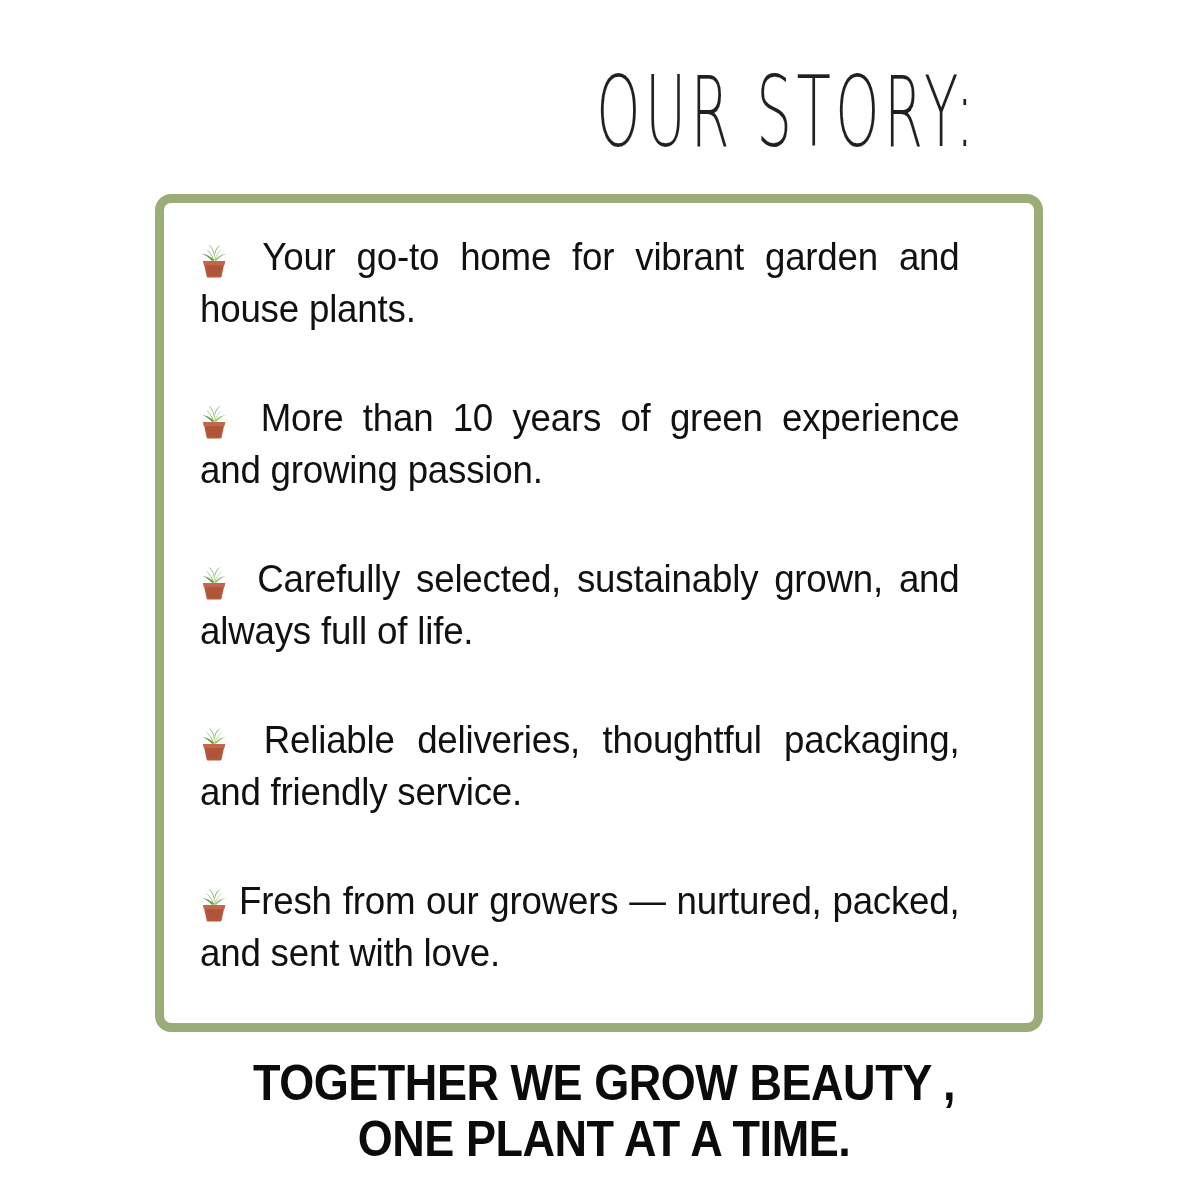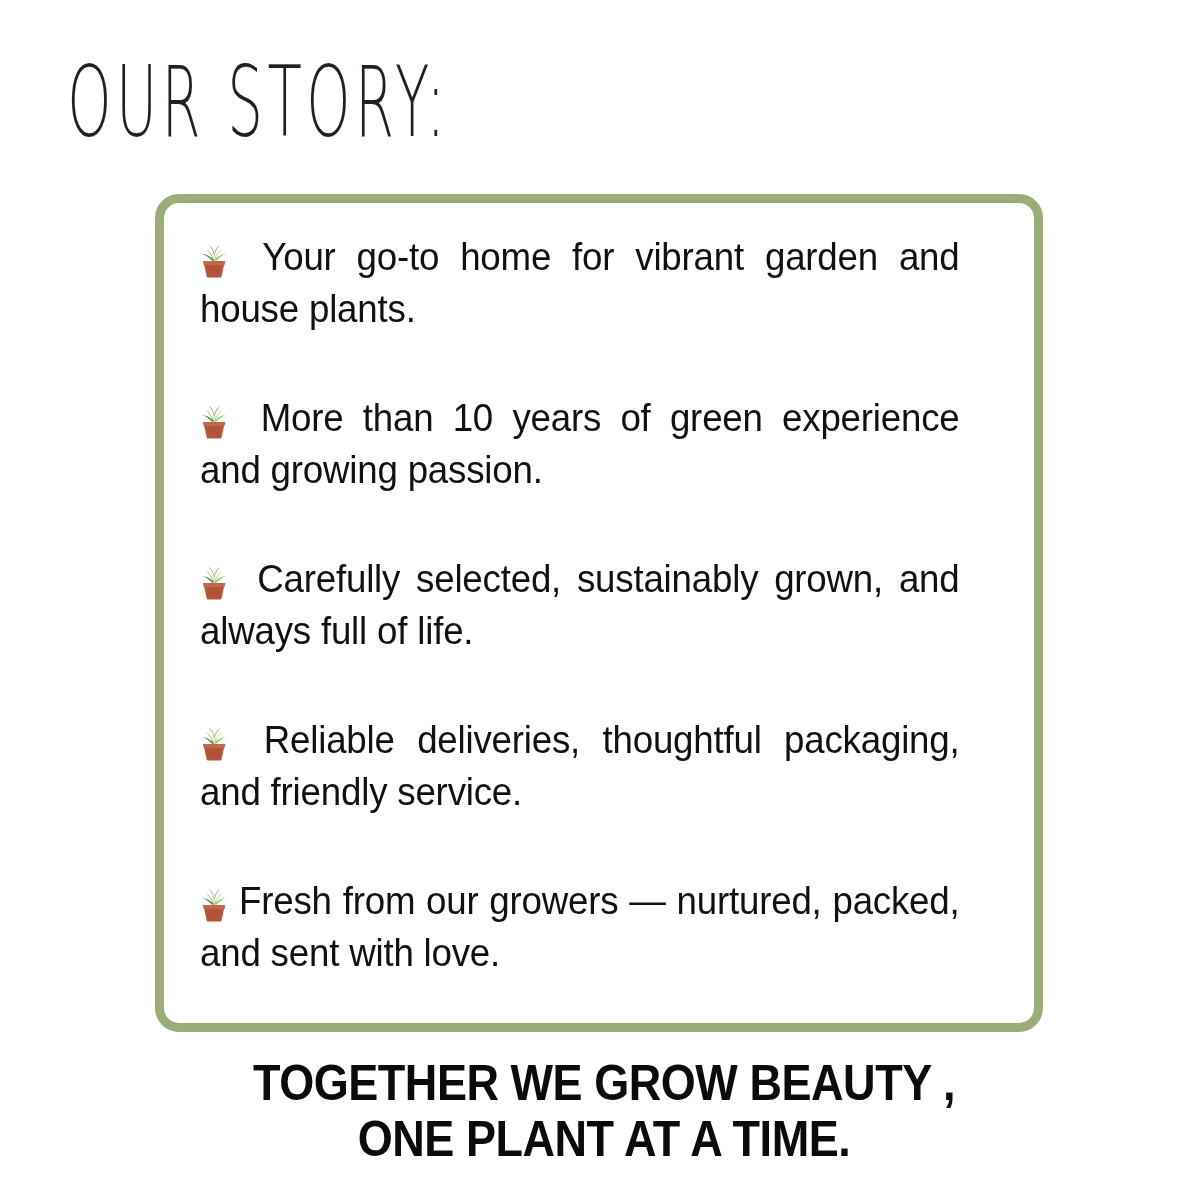--- a/index.html
+++ b/index.html
@@ -18,24 +18,24 @@
   .page {
     position: relative;
     width: 1200px;
     height: 1200px;
     box-sizing: border-box;
   }
 
   
   .title-wrap {
     position: absolute;
-    top: 54px;
+    top: 64px;
     left: 0;
     width: 1046px;
-    text-align: left;
+    text-align: right;
   }
   .title {
     display: inline-block;
     font-family: "DejaVu Sans", sans-serif;
     font-size: 76px;
     line-height: 1;
     font-weight: 100;
     letter-spacing: 6px;
     color: #231f20;
     transform: scaleY(1.28) scaleX(0.74);
@@ -49,21 +49,21 @@
 
   
   .story-box {
     position: absolute;
     left: 155px;
     top: 194px;
     width: 888px;
     height: 838px;
     box-sizing: border-box;
     border: 9px solid #9aac78;
-    border-radius: 24px;
+    border-radius: 16px;
     background: #ffffff;
   }
 
   .story-inner {
     position: absolute;
     left: 36px;
     top: 28px;
     width: 808px;
   }
 

